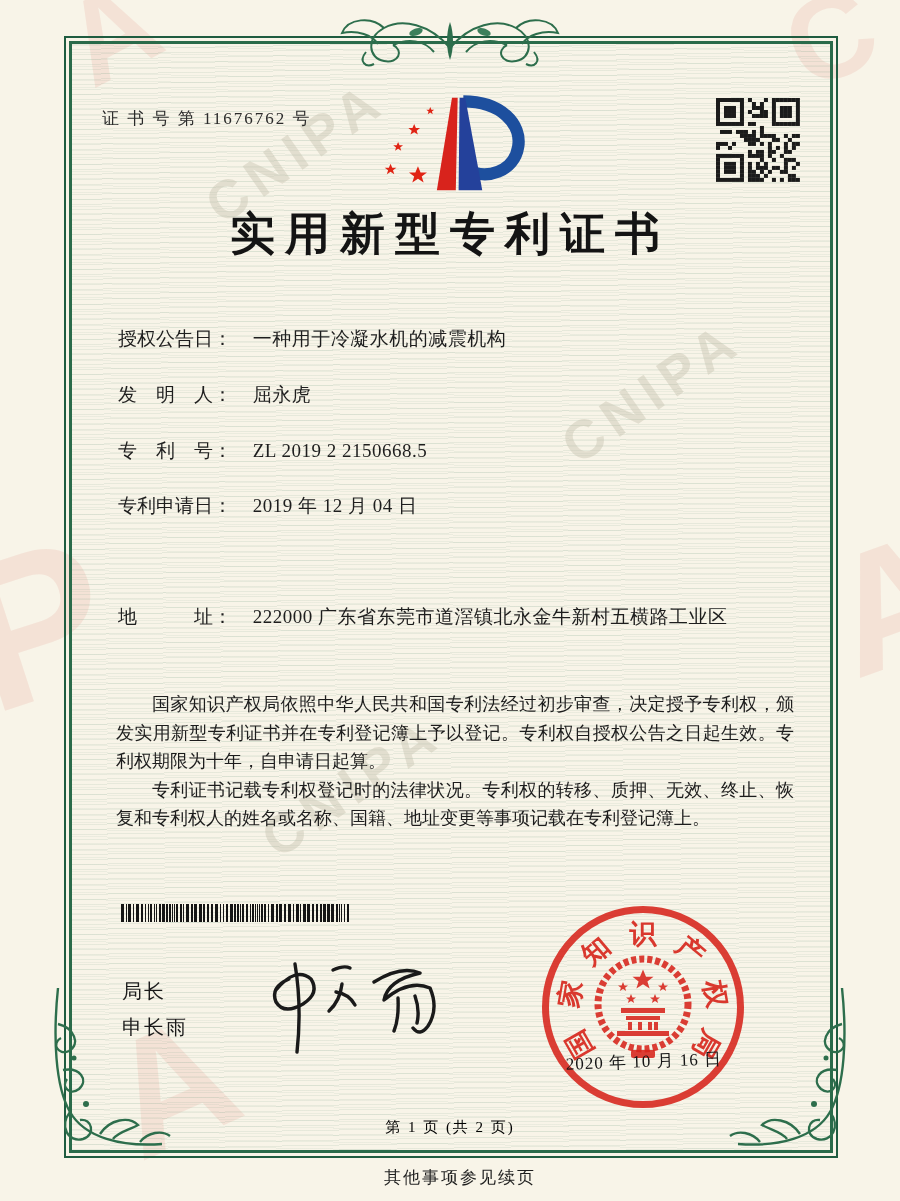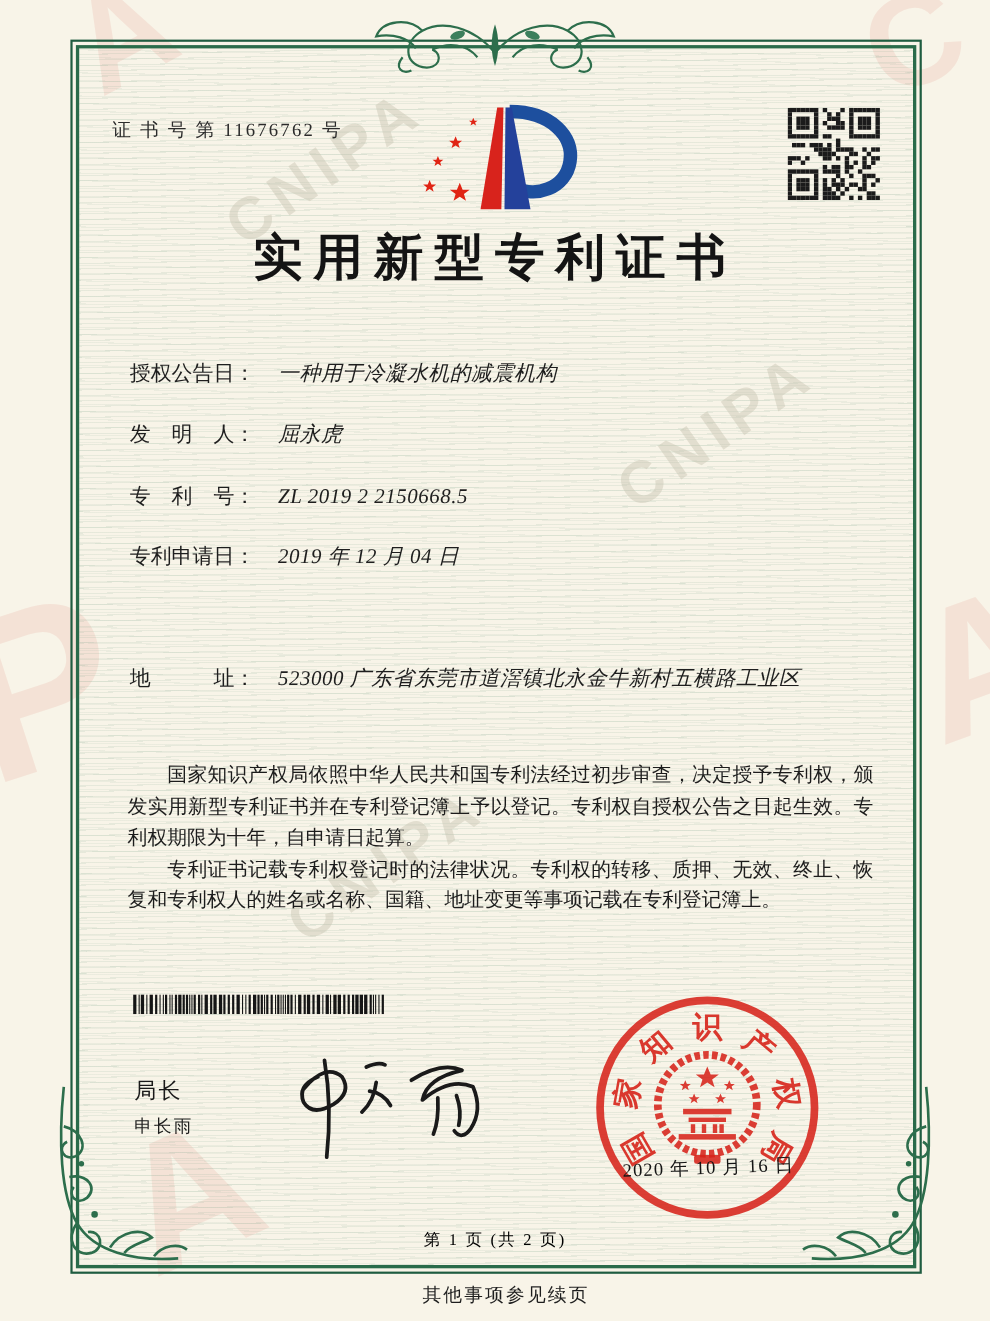--- a/index.html
+++ b/index.html
@@ -38,31 +38,31 @@
   .cert-no{position:absolute;left:102px;top:96px;font-size:17px;letter-spacing:2px;color:#2b2b2b;margin-top:11px;}
 
   .logo{position:absolute;left:372px;top:92px;width:160px;height:104px;}
   .qr{position:absolute;left:716px;top:98px;width:84px;height:84px;}
 
   .title{position:absolute;left:0;right:0;top:204px;text-align:center;
          font-size:45px;font-weight:700;letter-spacing:10px;color:#141414;}
 
   .field-row{position:absolute;left:118px;font-size:19px;color:#1e1e1e;white-space:nowrap;}
   .field-label{display:inline-block;width:130px;}
-  .field-value{letter-spacing:.5px;font-style:italic;}
+  .field-value{letter-spacing:.5px;}
   .grant-no-pair{position:absolute;left:460px;top:0;}
 
   .paragraphs{position:absolute;left:116px;top:690px;width:678px;
               font-size:18px;line-height:28.5px;color:#1c1c1c;text-align:justify;}
   .paragraphs p{margin:0;text-indent:36px;}
 
   .barcode{position:absolute;left:121px;top:904px;width:231px;height:18px;}
 
   .commissioner-title{position:absolute;left:122px;top:978px;font-size:20px;color:#1a1a1a;letter-spacing:2px;}
-  .commissioner-name{position:absolute;left:122px;top:1014px;font-size:16px;color:#1a1a1a;letter-spacing:2px;}
+  .commissioner-name{position:absolute;left:122px;top:1014px;font-size:20px;color:#1a1a1a;letter-spacing:2px;}
   .signature{position:absolute;left:256px;top:952px;width:190px;height:105px;}
 
   .seal{position:absolute;left:542px;top:906px;width:202px;height:202px;z-index:5;}
   .seal-ring{position:absolute;inset:0;border:7px solid rgba(214,35,26,.88);border-radius:50%;}
   .seal-chars span{position:absolute;font-size:27px;font-weight:700;color:rgba(214,35,26,.9);line-height:1;}
   .seal-emblem{position:absolute;left:41px;top:38px;width:120px;height:120px;}
   .seal-date{position:absolute;left:548px;top:1050px;width:192px;text-align:center;
              font-size:17px;color:#151515;letter-spacing:1px;transform:rotate(-2deg);z-index:6;}
 
   .page-footer{position:absolute;left:0;right:0;top:1118px;text-align:center;
@@ -341,21 +341,21 @@
     <div class="field-row" style="top:438px;">
       <span class="field-label">专　利　号：</span>
       <span class="field-value">ZL 2019 2 2150668.5</span>
     </div>
     <div class="field-row" style="top:493px;">
       <span class="field-label">专利申请日：</span>
       <span class="field-value">2019 年 12 月 04 日</span>
     </div>
     <div class="field-row" style="top:604px;">
       <span class="field-label">地　　　址：</span>
-      <span class="field-value">523000 广东省东莞市道滘镇北永金牛新村五横路工业区</span>
+      <span class="field-value">222000 广东省东莞市道滘镇北永金牛新村五横路工业区</span>
     </div>
 
     <div class="paragraphs">
       <p>国家知识产权局依照中华人民共和国专利法经过初步审查，决定授予专利权，颁发实用新型专利证书并在专利登记簿上予以登记。专利权自授权公告之日起生效。专利权期限为十年，自申请日起算。</p>
       <p>专利证书记载专利权登记时的法律状况。专利权的转移、质押、无效、终止、恢复和专利权人的姓名或名称、国籍、地址变更等事项记载在专利登记簿上。</p>
     </div>
 
     <div class="barcode" id="barcode"><svg width="231" height="18" viewBox="0 0 231 18" fill="#151515">
           <rect x="0" y="0" width="3" height="18"></rect>
           <rect x="5" y="0" width="1" height="18"></rect>

